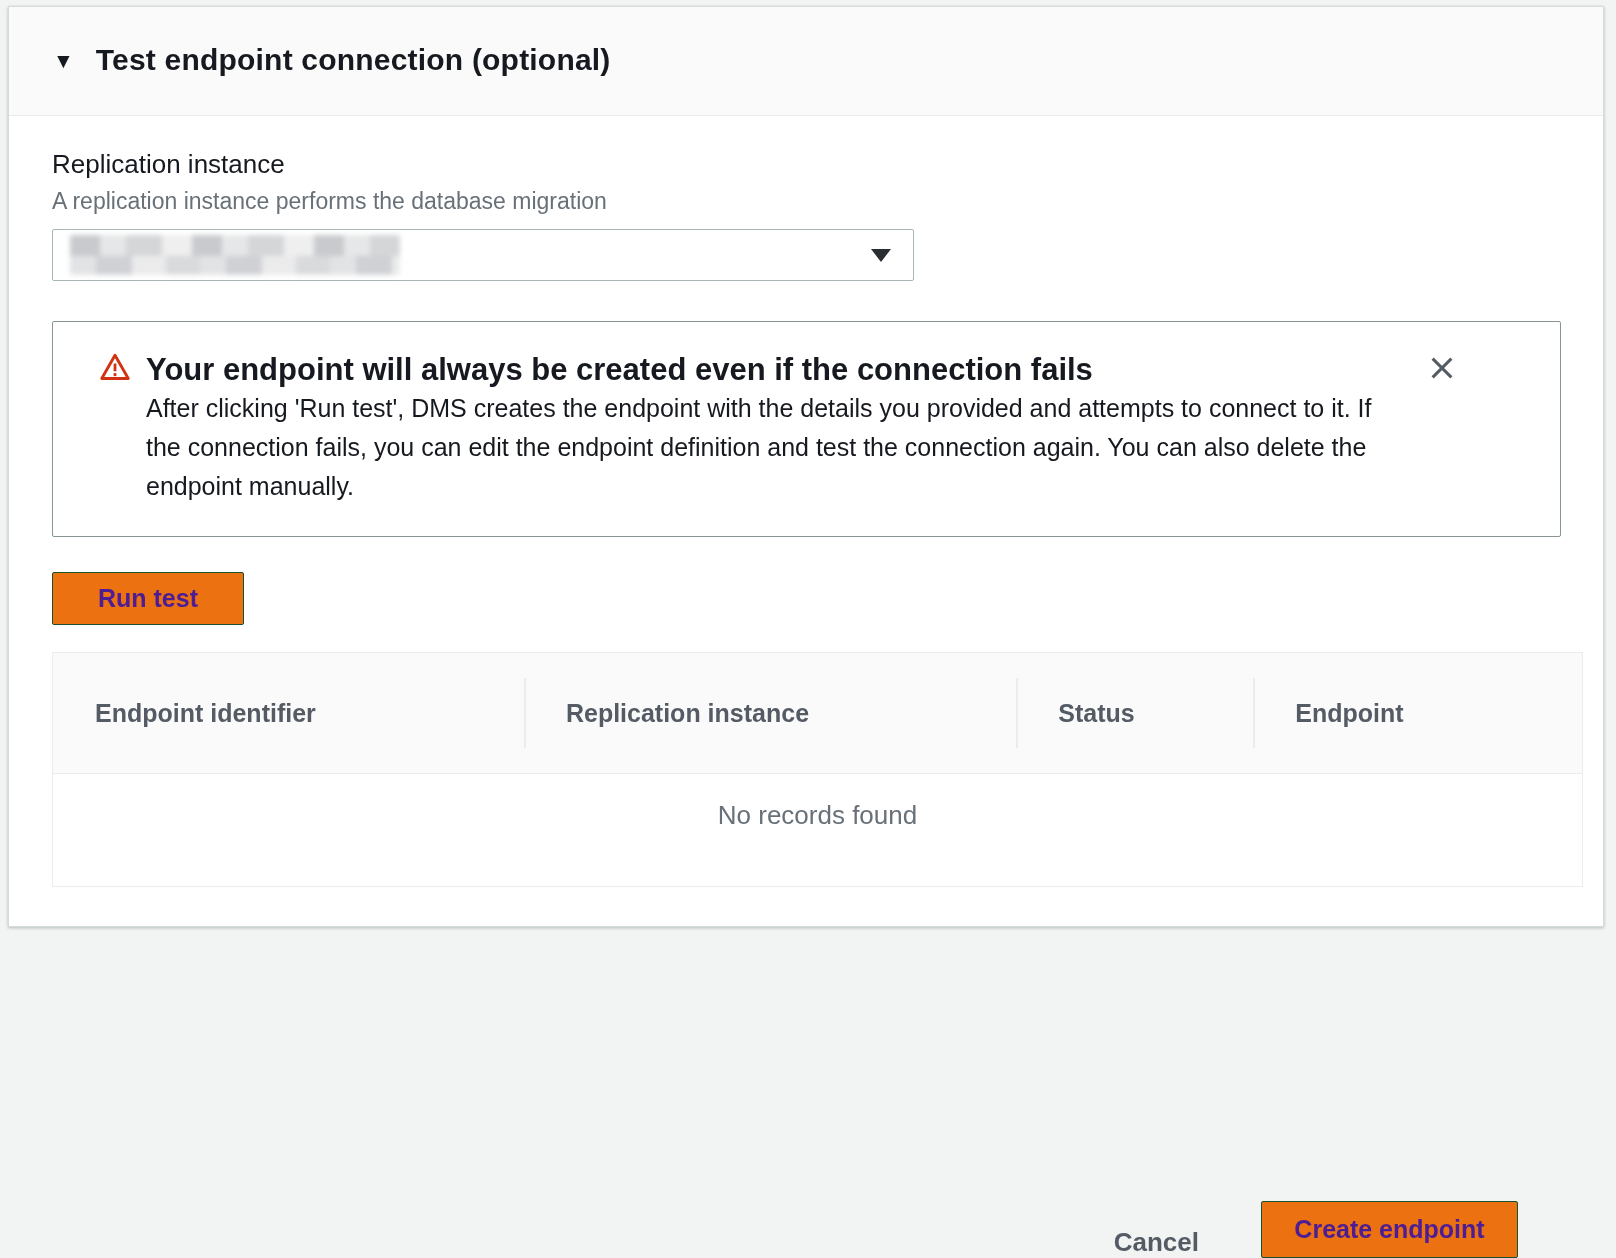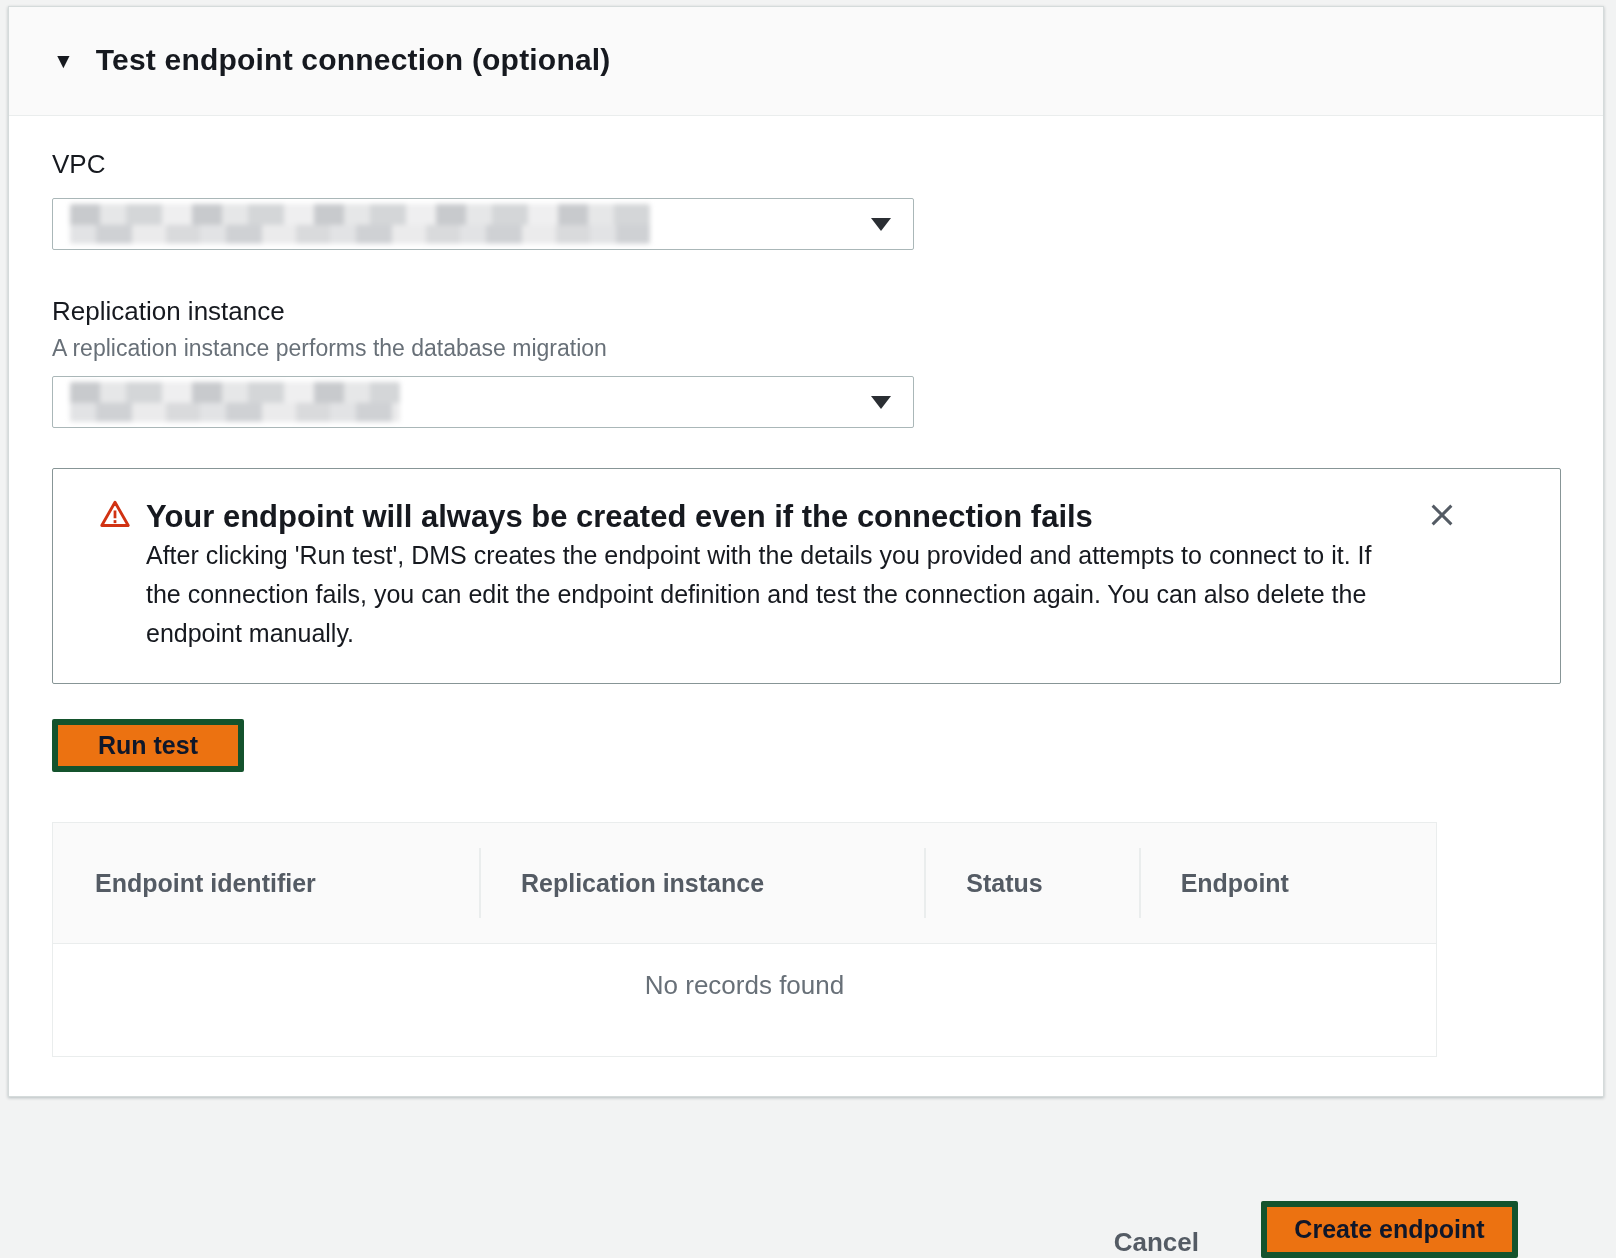--- a/index.html
+++ b/index.html
@@ -87,34 +87,34 @@
     flex: 0 0 auto;
     width: 40px; height: 40px;
     display: flex; align-items: center; justify-content: center;
     cursor: pointer; margin: -2px 68px 0 0;
     background: none; border: none;
   }
 
   
   .btn-primary {
     background: #ec7211;
-    border: 6px solid #14532d;
+    border: 1px solid #14532d;
     border-radius: 2px;
-    color: #0f172a;
+    color: #4c1d95;
     font-family: "Liberation Sans", sans-serif;
     font-size: 25px; font-weight: 700;
     cursor: pointer;
   }
   .btn-run-test { margin-top: 35px; width: 192px; height: 53px; }
 
   
   .results-table {
-    margin-top: 50px;
+    margin-top: 27px;
     border: 1px solid #eaeded;
-    width: 1385px;
+    width: 1531px;
     text-align: right;
   }
   .thead {
     display: flex;
     background: #fafafa;
     border-bottom: 1px solid #eaeded;
     height: 121px;
     align-items: center;
   }
   .th {
@@ -164,28 +164,20 @@
 
 <div class="card">
 
   <div class="card-header">
     <span class="caret-down">▼</span>
     <span class="card-title">Test endpoint connection (optional)</span>
   </div>
 
   <div class="card-body">
 
-    <div class="field field-vpc">
-      <div class="field-label">VPC</div>
-      <div class="select">
-        <span class="redacted wide"></span>
-        <span class="spacer"></span>
-        <span class="select-caret"></span>
-      </div>
-    </div>
 
     <div class="field field-ri">
       <div class="field-label">Replication instance</div>
       <div class="field-desc">A replication instance performs the database migration</div>
       <div class="select">
         <span class="redacted narrow"></span>
         <span class="spacer"></span>
         <span class="select-caret"></span>
       </div>
     </div>

